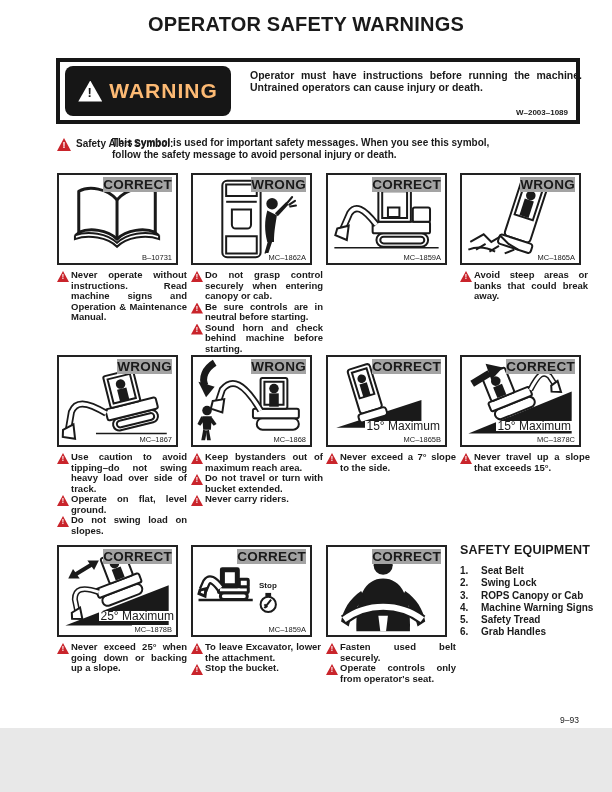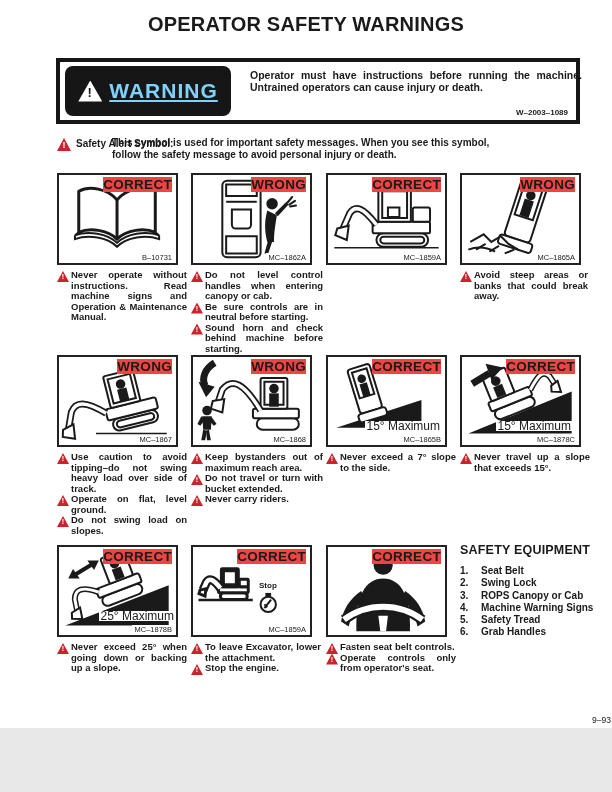--- a/index.html
+++ b/index.html
@@ -8,52 +8,52 @@
   .title{position:absolute;top:13px;left:0;right:0;text-align:center;
          font-size:20px;font-weight:bold;letter-spacing:.2px;}
   
   .wbox{position:absolute;left:56px;top:58px;width:516px;height:58px;border:4px solid #161616;background:#fff;}
   .wlabel{position:absolute;left:5px;top:4px;bottom:4px;width:166px;background:#161616;border-radius:8px;
           display:flex;align-items:center;justify-content:center;}
   .wtri{position:relative;width:24px;height:21px;background:#fff;
         clip-path:polygon(50% 0,100% 100%,0 100%);margin-right:7px;}
   .wtri::after{content:"!";position:absolute;left:0;right:0;top:4px;text-align:center;
         font-weight:bold;font-size:13px;color:#161616;}
-  .wlabel span{color:#7dd3fc;font-weight:bold;font-size:21px;letter-spacing:1px;text-decoration:underline;}
+  .wlabel span{color:#fdba74;font-weight:bold;font-size:21px;letter-spacing:1px;}
   .wtext{position:absolute;left:182px;top:7px;width:332px;font-size:10.5px;font-weight:bold;
          line-height:12px;text-align:justify;margin-left:8px;}
   .wref{position:absolute;right:8px;bottom:3px;font-size:8px;font-weight:bold;}
   
   .alert-row{position:absolute;left:57px;top:137px;width:530px;}
   .tri{position:relative;display:inline-block;width:12px;height:11px;background:#c9242b;
        clip-path:polygon(50% 0,100% 100%,0 100%);}
   .tri::after{content:"!";position:absolute;left:0;right:0;top:2px;text-align:center;
        font-weight:bold;font-size:7px;color:#fff;line-height:8px;}
   .alert-row .tri{position:absolute;left:0;top:1px;width:14px;height:13px;}
   .alert-row .tri::after{font-size:9px;top:3px;}
   .alert-label{position:absolute;left:19px;top:1px;font-size:10px;font-weight:bold;}
   .alert-text{margin-left:55px;width:404px;font-size:10px;font-weight:bold;line-height:11.5px;}
   
   .panel{position:absolute;width:121px;height:92px;border:2px solid #222;background:#fff;box-sizing:border-box;}
   .panel svg{position:absolute;left:0;top:0;width:117px;height:88px;}
-  .verdict{position:absolute;top:2px;right:4px;font-size:13.5px;font-weight:bold;letter-spacing:.3px;background:#ef4444;}
+  .verdict{position:absolute;top:2px;right:4px;font-size:13.5px;font-weight:bold;letter-spacing:.3px;background:#a3a3a3;}
   .fig{position:absolute;right:4px;bottom:1px;font-size:7.5px;background:#fff;padding-left:2px;}
   .slope{position:absolute;font-size:12px;font-weight:normal;background:#fff;padding:1px 2px;line-height:8px;}
   .stoplabel{position:absolute;left:66px;top:34px;font-size:8px;font-weight:bold;}
   
   .warnblock{position:absolute;}
   .warn{position:relative;padding-left:14px;}
   .warn .tri{position:absolute;left:0;top:1px;}
   .wtxt{display:block;font-size:9.5px;font-weight:bold;line-height:10.5px;text-align:justify;}
   
   .equip{position:absolute;left:460px;top:543px;width:135px;}
   .equip h2{margin:0 0 8px 0;font-size:12.5px;font-weight:bold;letter-spacing:.2px;}
   .erow{display:flex;font-size:10px;font-weight:bold;line-height:12.3px;}
   .enum{width:21px;}
-  .pageno{position:absolute;left:560px;top:715px;font-size:8.5px;margin-left:32px;}
+  .pageno{position:absolute;left:560px;top:715px;font-size:8.5px;}
   .art line,.art path,.art rect,.art circle,.art polyline{vector-effect:non-scaling-stroke;}
 </style>
 </head>
 <body>
 
 <div class="page">
 
   <div class="title">OPERATOR SAFETY WARNINGS</div>
 
   <div class="wbox">
@@ -324,21 +324,21 @@
   <div class="warnblock" style="left:57px;top:270px;width:130px">
     <div class="warn">
         <span class="tri"></span>
         <span class="wtxt">Never operate without instructions. Read machine signs and Operation &amp; Maintenance Manual.</span>
       </div>
   </div>
 
   <div class="warnblock" style="left:191px;top:270px;width:132px">
     <div class="warn">
         <span class="tri"></span>
-        <span class="wtxt">Do not level control handles when entering canopy or cab.</span>
+        <span class="wtxt">Do not grasp control securely when entering canopy or cab.</span>
       </div>
     <div class="warn">
         <span class="tri"></span>
         <span class="wtxt">Be sure controls are in neutral before starting.</span>
       </div>
     <div class="warn">
         <span class="tri"></span>
         <span class="wtxt">Sound horn and check behind machine before starting.</span>
       </div>
   </div>
@@ -402,28 +402,28 @@
       </div>
   </div>
 
   <div class="warnblock" style="left:191px;top:642px;width:130px">
     <div class="warn">
         <span class="tri"></span>
         <span class="wtxt">To leave Excavator, lower the attachment.</span>
       </div>
     <div class="warn">
         <span class="tri"></span>
-        <span class="wtxt">Stop the engine.</span>
+        <span class="wtxt">Stop the bucket.</span>
       </div>
   </div>
 
   <div class="warnblock" style="left:326px;top:642px;width:130px">
     <div class="warn">
         <span class="tri"></span>
-        <span class="wtxt">Fasten seat belt controls.</span>
+        <span class="wtxt">Fasten used belt securely.</span>
       </div>
     <div class="warn">
         <span class="tri"></span>
         <span class="wtxt">Operate controls only from operator's seat.</span>
       </div>
   </div>
 
   <div class="equip">
     <h2>SAFETY EQUIPMENT</h2>
     <div class="erow">

